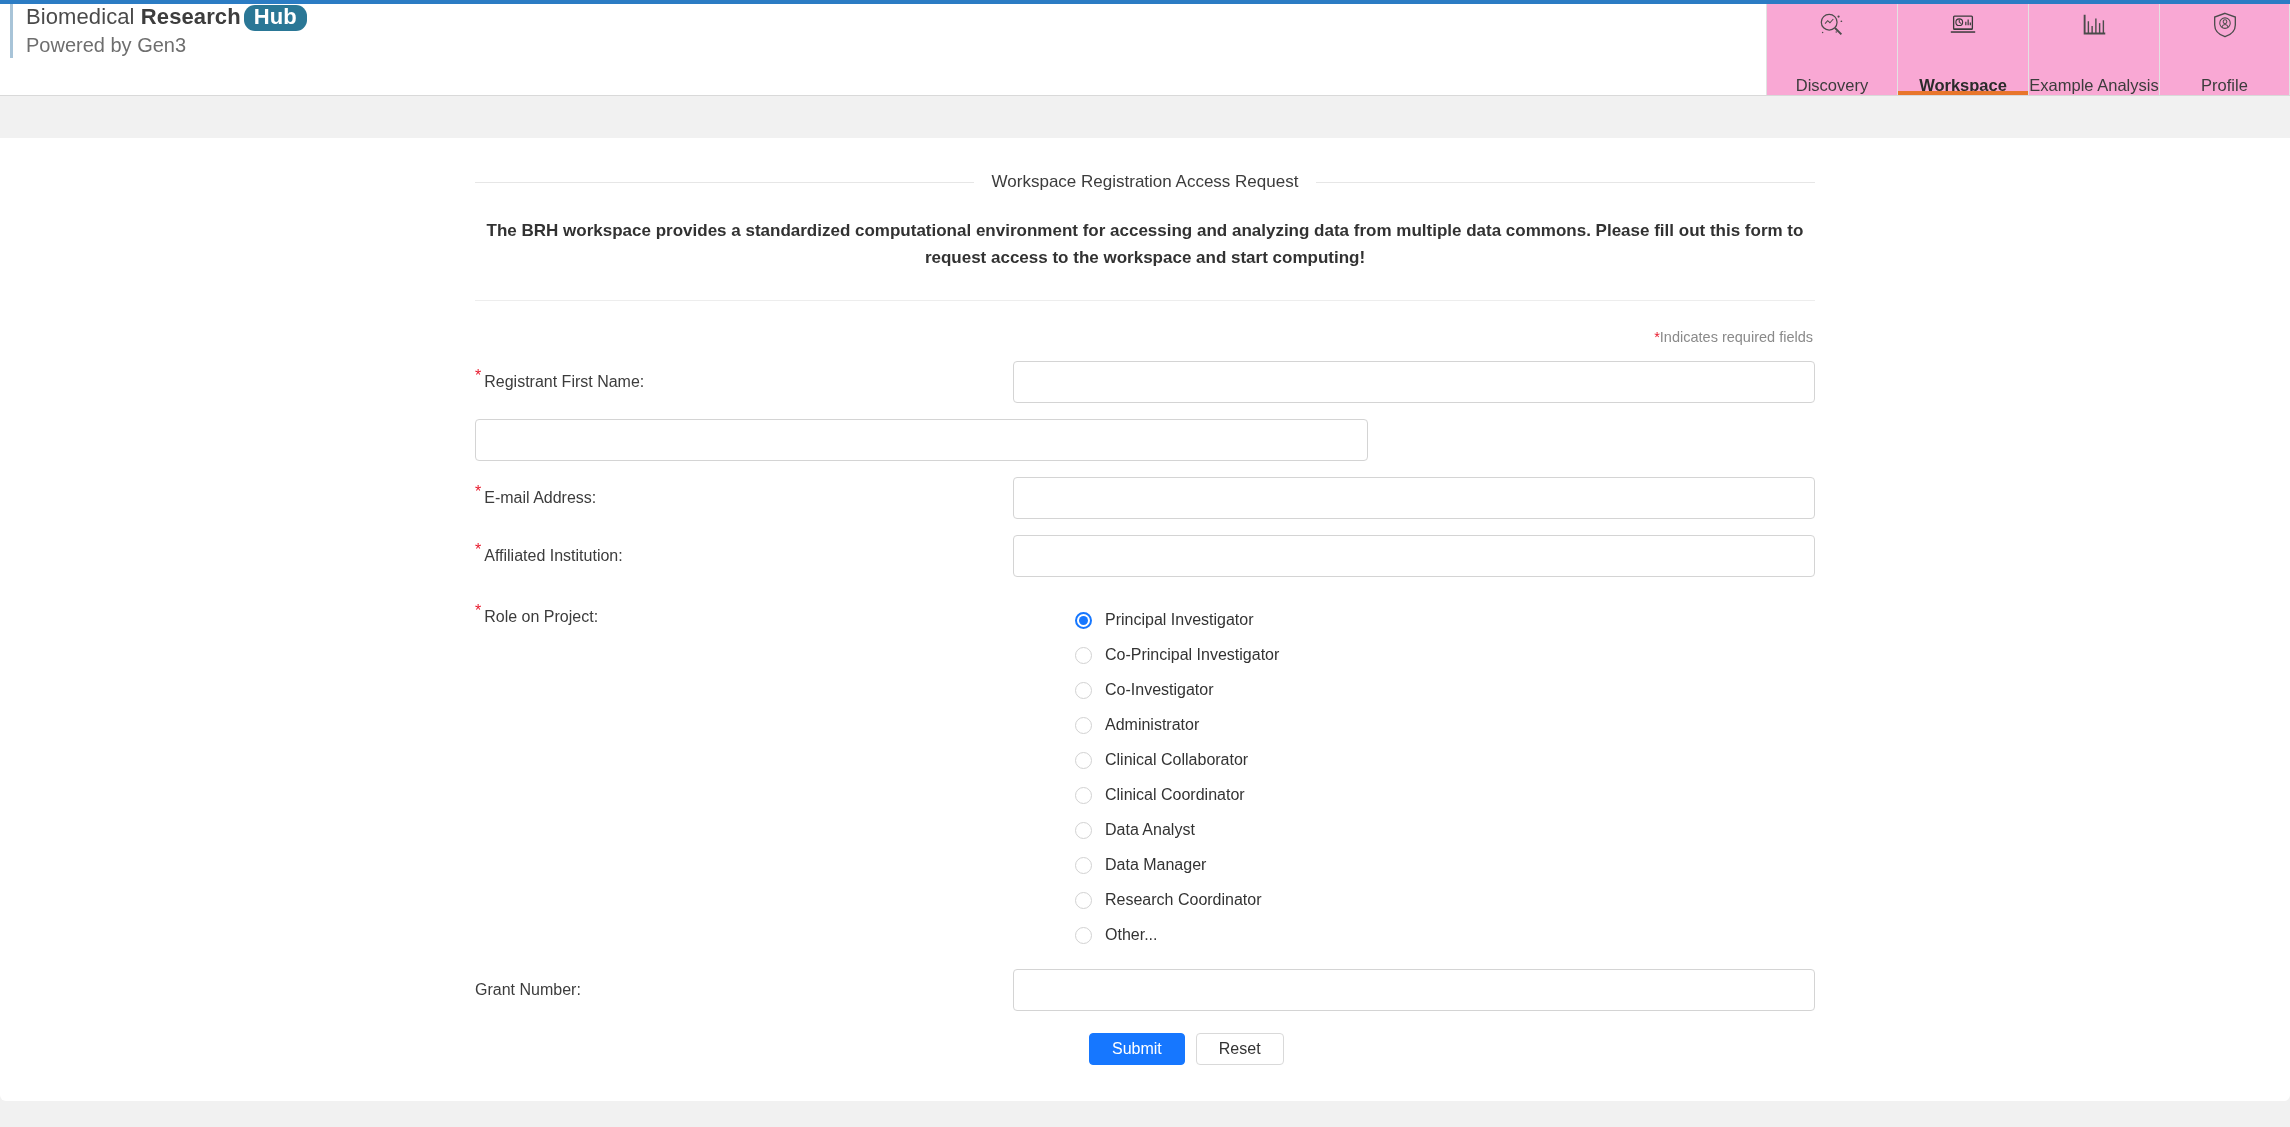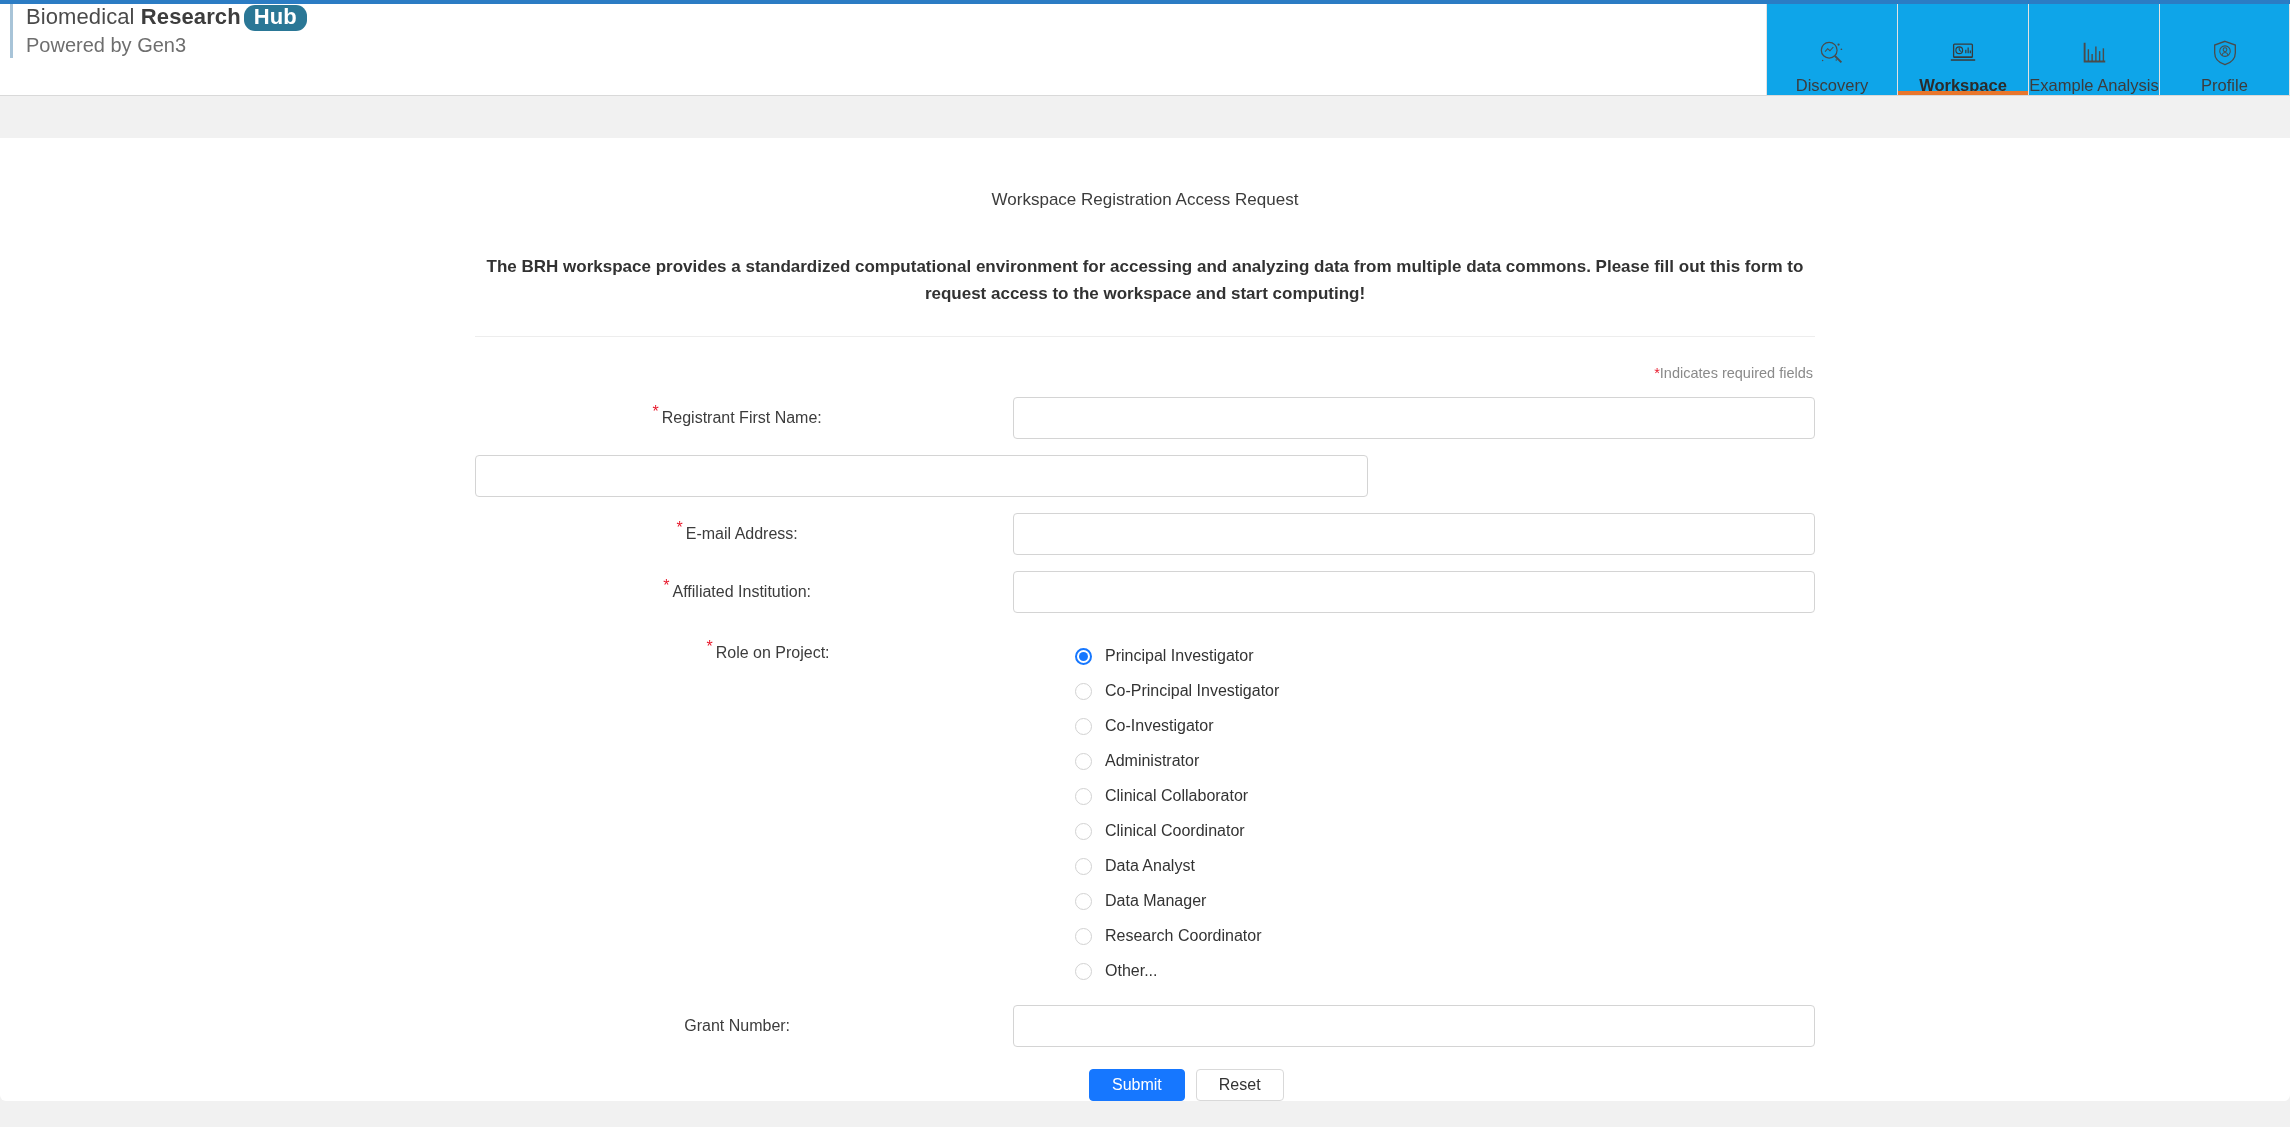--- a/index.html
+++ b/index.html
@@ -65,26 +65,26 @@
   .nav {
     display: flex;
     align-items: stretch;
   }
   .nav-item {
     width: 131px;
     border-left: 1px solid #e2e2e2;
     display: flex;
     flex-direction: column;
     align-items: center;
-    justify-content: flex-end;
+    justify-content: space-between;
     gap: 6px;
     padding-top: 4px;
     cursor: pointer;
     position: relative;
-    background: #0ea5e9;
+    background: #f9a8d4;
   }
   .nav-item:last-child { border-right: 1px solid #e2e2e2; }
   .nav-icon {
     height: 34px;
     display: flex;
     align-items: center;
     justify-content: center;
     color: #4b4b4b;
   }
   .nav-label {
@@ -115,21 +115,20 @@
   .form-area {
     width: 1340px;
     margin: 0 auto;
   }
 
   
   .legend-row {
     display: flex;
     align-items: center;
     gap: 18px;
-    flex-direction: column;
   }
   .legend-rule {
     flex: 1;
     height: 1px;
     background: #e6e6e6;
   }
   .legend-title {
     font-size: 17px;
     color: #3c3c3c;
     white-space: nowrap;
@@ -161,21 +160,21 @@
   .required-note .star { color: #e8192c; }
 
   
   .frow {
     display: flex;
     align-items: flex-start;
     margin-top: 16px;
   }
   .flabel {
     width: 600px;
-    text-align: center;
+    text-align: left;
     padding-right: 14px;
     font-size: 16px;
     color: #3c3c3c;
     line-height: 42px;
     white-space: nowrap;
   }
   .flabel .star {
     color: #e8192c;
     font-size: 16px;
     vertical-align: top;

